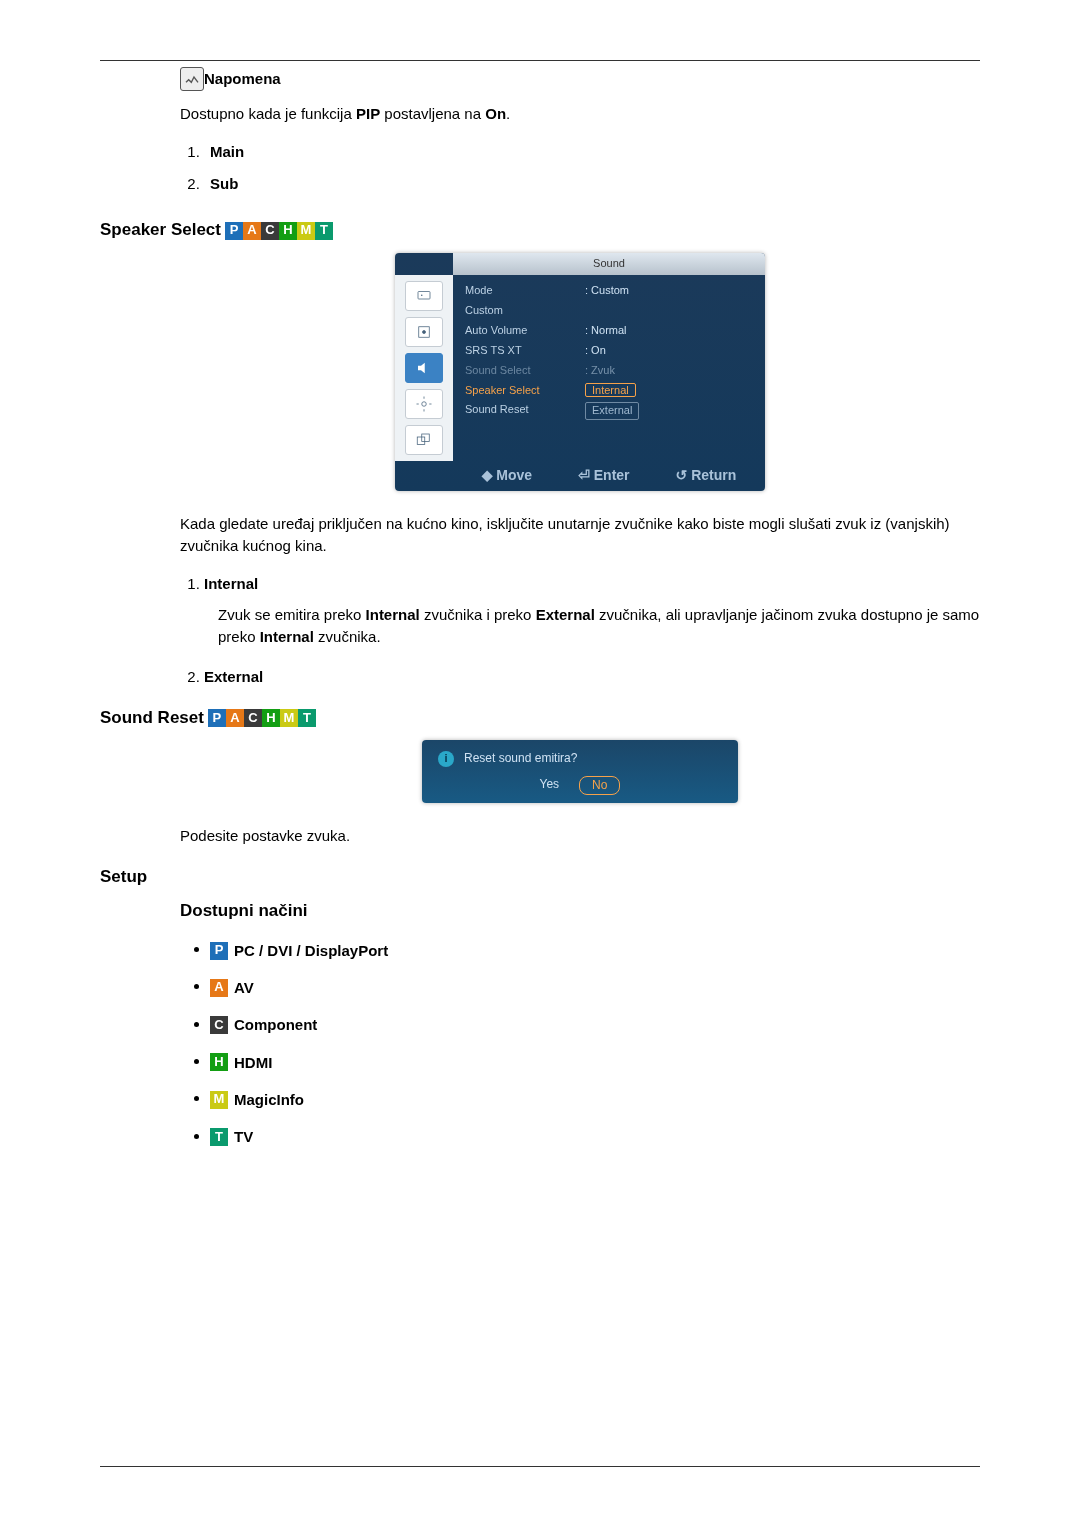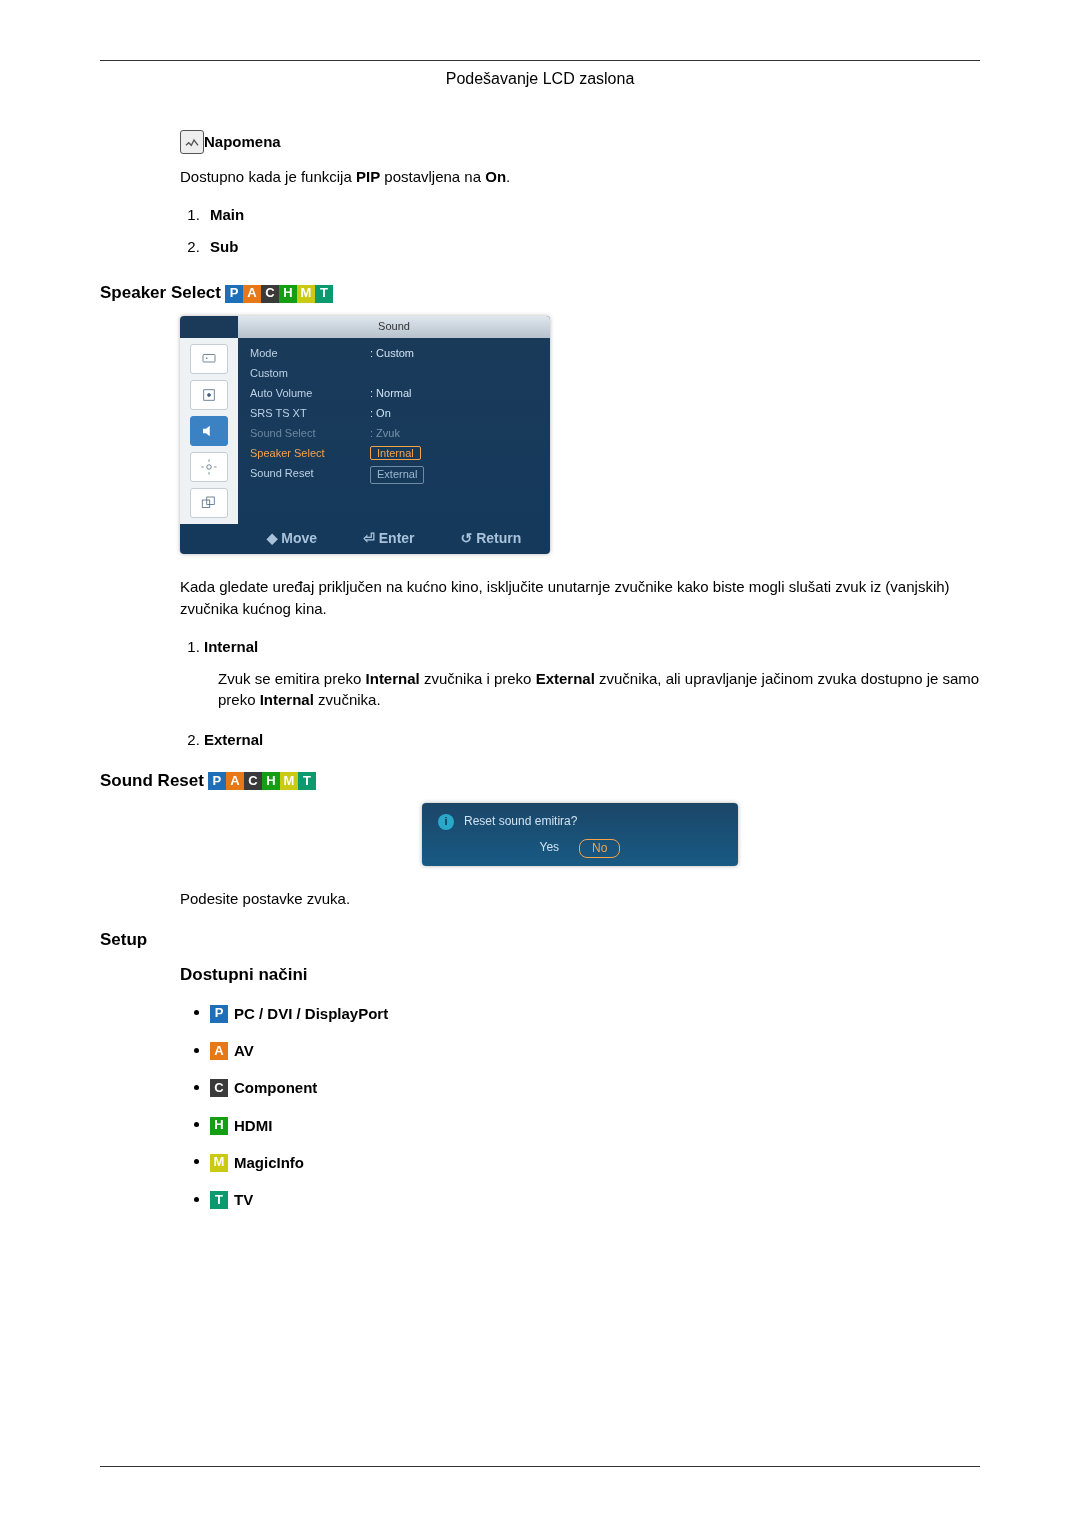--- a/index.html
+++ b/index.html
@@ -73,21 +73,21 @@
     align-items: center; justify-content: center;
   }
   .m-P { background:#1e6fb8; }
   .m-A { background:#e67817; }
   .m-C { background:#3a3a3a; }
   .m-H { background:#139e13; }
   .m-M { background:#caca14; }
   .m-T { background:#0a9a6d; }
 
   
-  .osd-wrap { margin: 6px 0 22px 0; display:flex; justify-content:flex-start; }
+  .osd-wrap { margin: 6px 0 22px 0; display:flex; justify-content:center; }
   .osd {
     width: 370px;
     background: linear-gradient(#1b3a5a, #14395b);
     border-radius: 4px;
     color: #bcd1e4;
     font-size: 11px;
     overflow: hidden;
     box-shadow: 0 0 4px rgba(0,0,0,.3);
   }
   .osd-titlebar {
@@ -153,21 +153,20 @@
 
   ul.modes { list-style: disc; padding-left: 30px; margin: 6px 0; }
   ul.modes li { margin: 14px 0; }
   ul.modes .row { display:inline-flex; align-items:center; gap:6px; }
 </style>
 </head>
 <body>
 
 <div class="page">
   <hr class="hr-top">
-  <div class="header-title">Podešavanje LCD zaslona</div>
 
   <div class="content">
 
     <div class="note-row">
       <span class="note-icon">
         <svg viewBox="0 0 24 24" fill="none" stroke="currentColor" stroke-width="2">
           <path d="M3 17l4-4 4 4 4-8 6 8"></path>
         </svg>
       </span>
       <span class="bold">Napomena</span>

